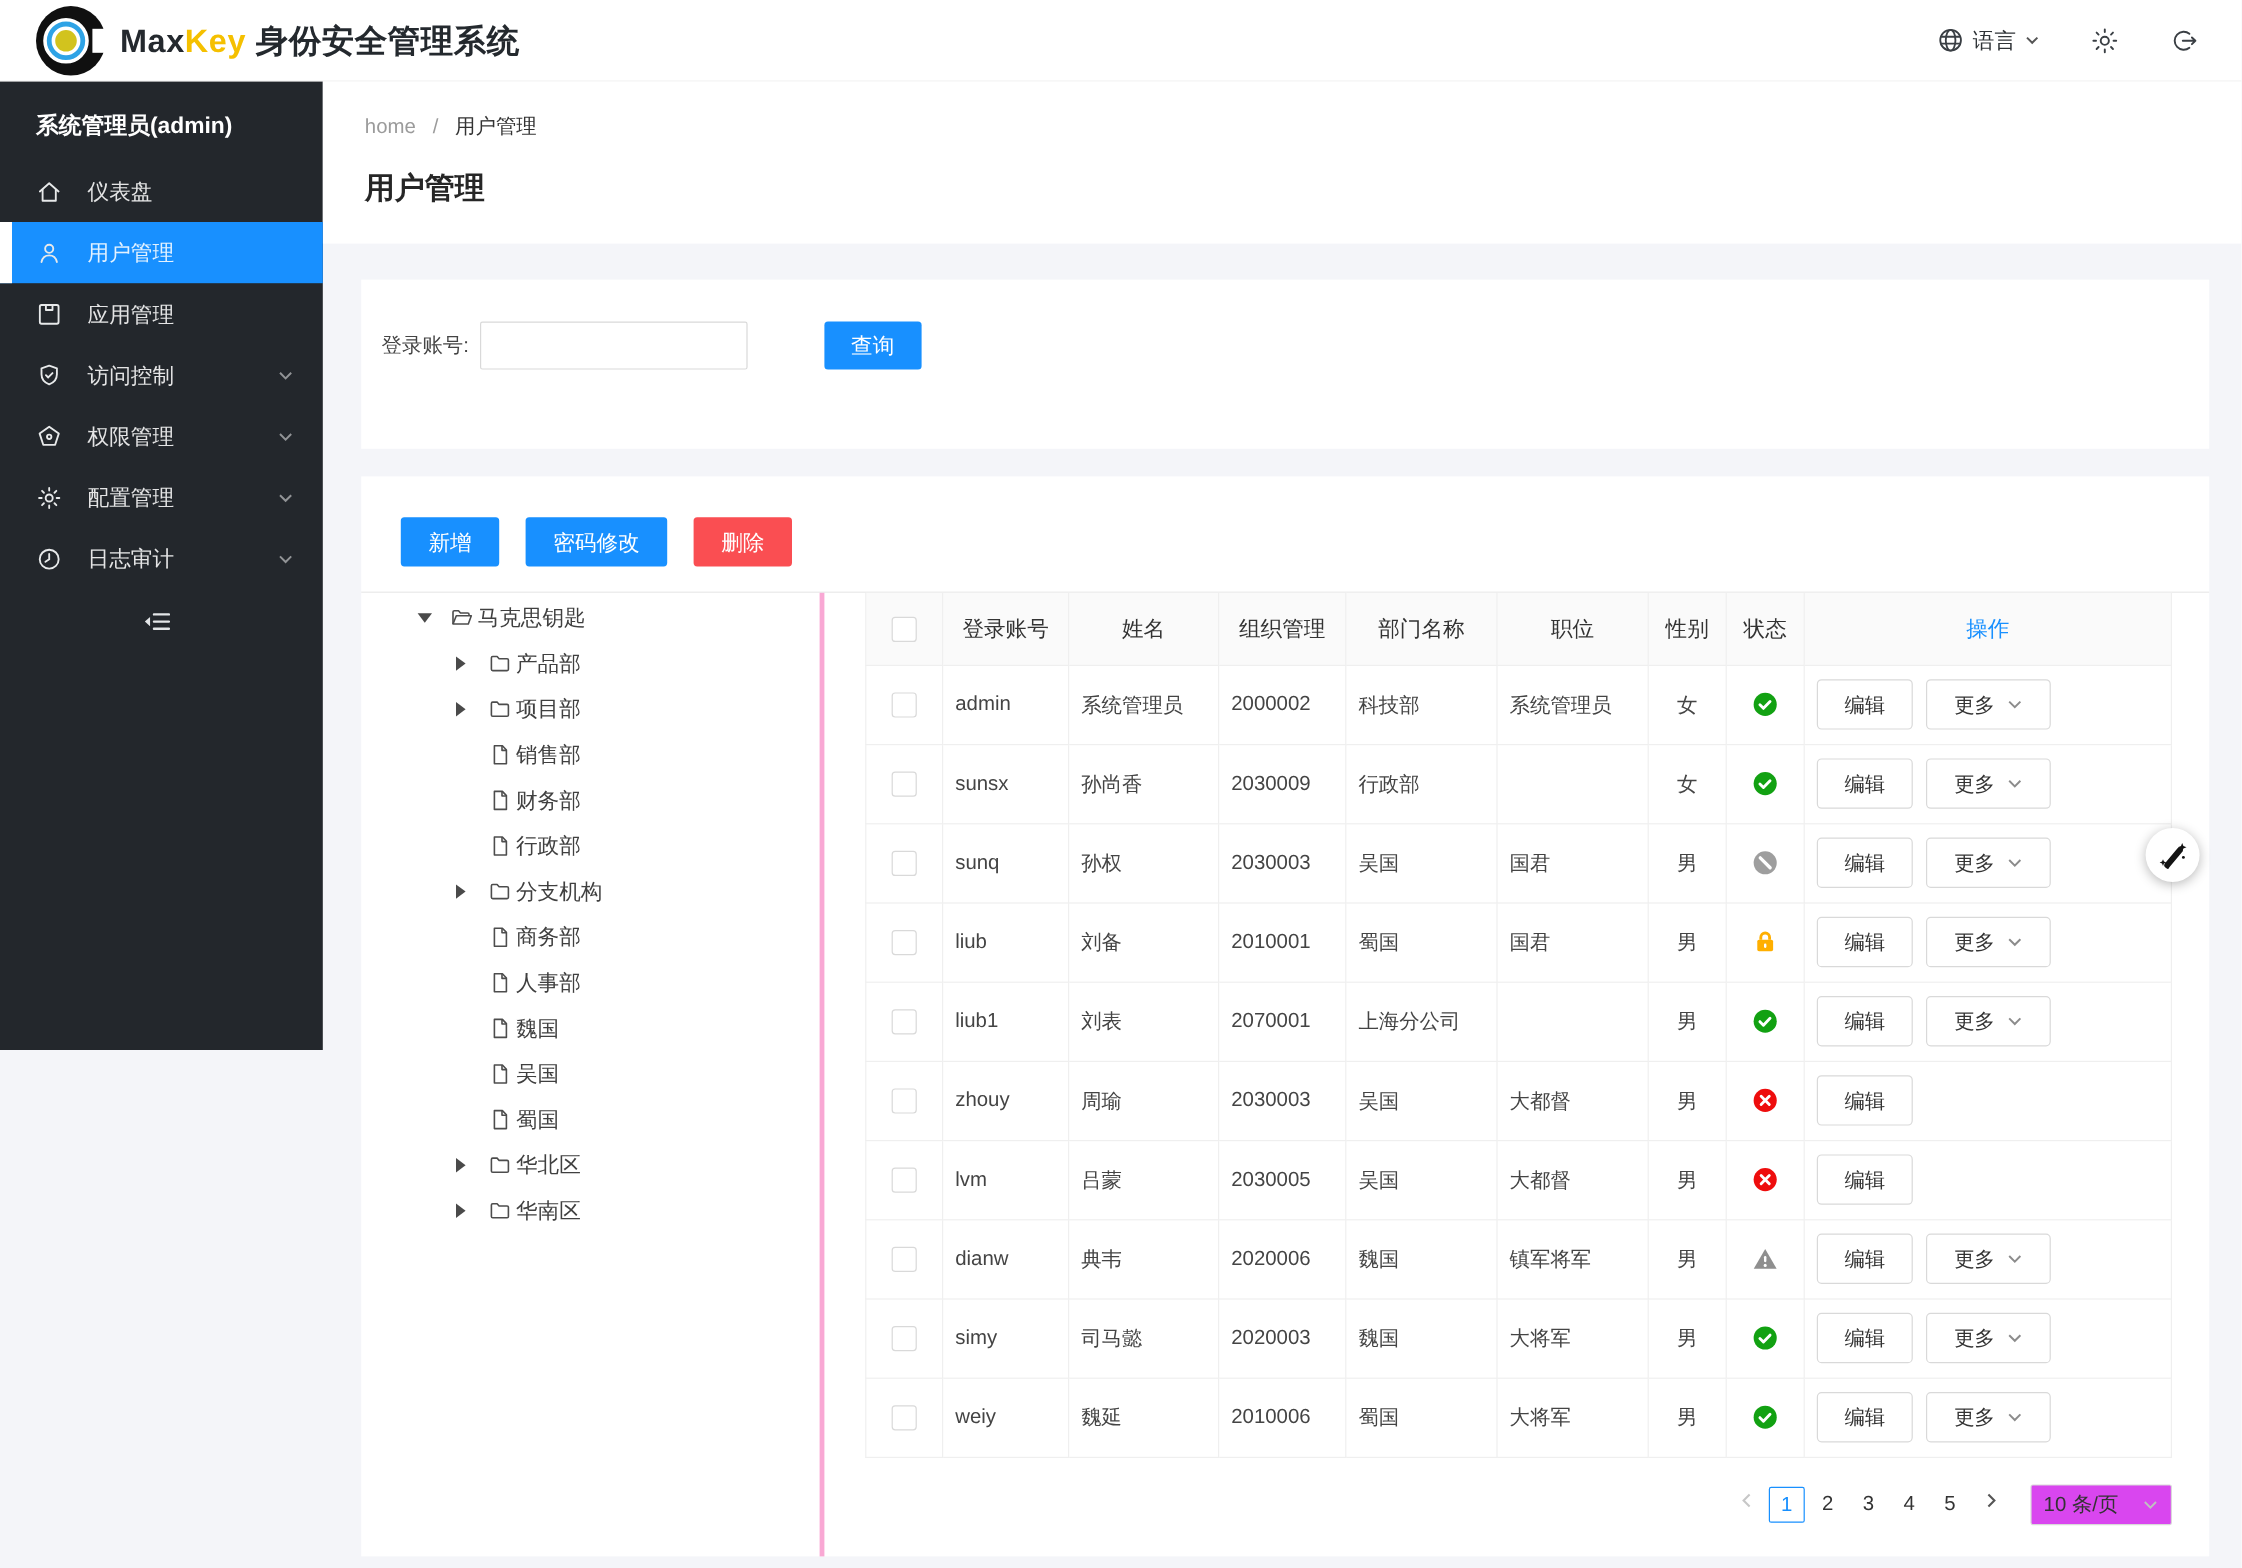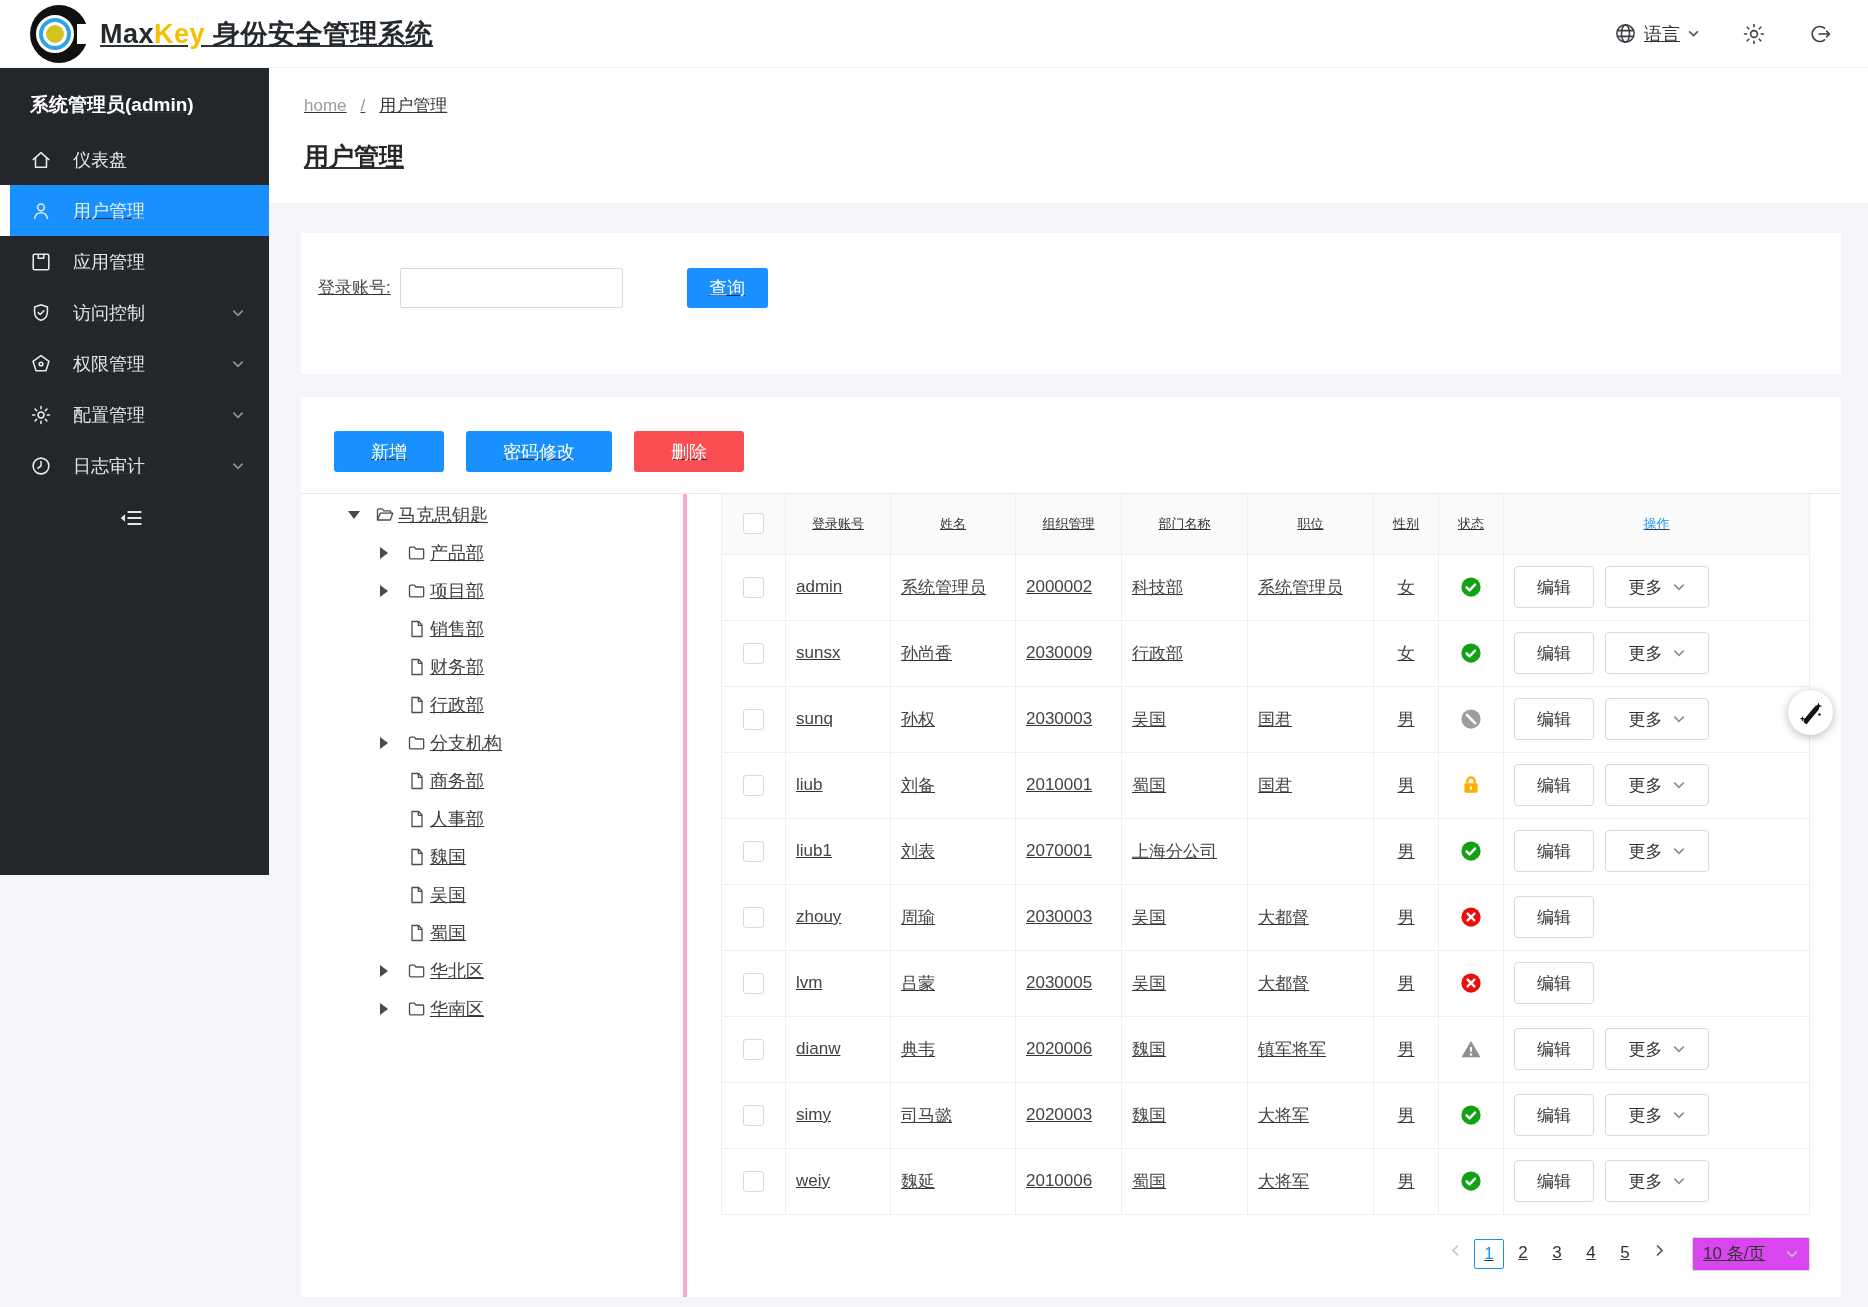--- a/index.html
+++ b/index.html
@@ -1,18 +1,18 @@
 <!DOCTYPE html>
 <html style="--primary: #1890ff; --danger: #fa4e52;"><head>
 <meta charset="utf-8">
 <style>
   * { margin:0; padding:0; box-sizing:border-box; }
   html,body { width:1868px; height:1307px; overflow:hidden; }
   body { font-family:"Liberation Sans","DejaVu Sans",sans-serif; background:#f4f5f9; color:#333; font-size:17px; }
-  .win { position:relative; width:1868px; height:1307px;text-decoration:underline; }
+  .win { position:relative; width:1868px; height:1307px; }
 
   
   .topbar { height:68px; background:#fff; display:flex; align-items:center; padding:0 36px 0 30px; border-bottom:1px solid #f2f2f2; }
   .logo { position:relative; width:58px; height:58px; flex:0 0 auto; }
   .logo-c { position:absolute; inset:0; border-radius:50%; background:#101010; }
   .logo-notch { position:absolute; right:-5px; top:19px; width:16px; height:20px; background:#fff; }
   .logo-blue { position:absolute; left:6px; top:10px; width:38px; height:38px; border-radius:50%; background:#2ea3e6; border:3px solid #fff; }
   .logo-core { position:absolute; left:13px; top:17px; width:24px; height:24px; border-radius:50%; background:#d2c31e; border:3px solid #fff; }
   .brand { margin-left:12px; font-size:27px; font-weight:700; color:#24292e; letter-spacing:.5px; white-space:nowrap; }
   .brand .key { color:#f5c000; }
@@ -46,37 +46,37 @@
   .search-card { margin-top:30px; height:141px; padding:35px 0 0 17px; display:flex; align-items:flex-start; }
   .search-label { line-height:40px; color:#444; }
   .search-input { width:223px; height:40px; border:1px solid #d9d9d9; border-radius:2px; margin-left:9px; padding:0 10px; font-size:17px; outline:none; background:#fff; }
   .btn { border:none; border-radius:3px; color:#fff; font-size:18px; font-family:inherit; cursor:pointer; }
   .btn-primary { background:var(--primary); }
   .btn-danger { background:var(--danger); }
   .search-btn { width:81px; height:40px; margin-left:64px; }
 
   .main-card { margin-top:23px; height:900px; display:flex; flex-direction:column; }
   .toolbar { height:96px; padding:34px 0 0 33px; display:flex; gap:22px; }
-  .toolbar .btn { height:41px; padding:0 37px; }
+  .toolbar .btn { height:41px; padding:0 23px; }
 
   .content-row { border-top:1px solid #e9e9e9; flex:1; display:flex; min-height:0; }
   .tree-panel { width:386px; flex:0 0 auto; border-right:4px solid #f9a8d4; padding-top:2px; }
   .tree-row { height:38px; display:flex; align-items:center; color:#404040; font-size:18px; cursor:pointer; }
   .tree-row.depth0 { padding-left:47px; }
   .tree-row.depth1 { padding-left:79px; }
   .caret-box { width:27px; flex:0 0 auto; display:flex; align-items:center; }
   .caret-down { width:0; height:0; border-left:6px solid transparent; border-right:6px solid transparent; border-top:8px solid #4a4a4a; }
   .caret-right { width:0; height:0; border-top:6px solid transparent; border-bottom:6px solid transparent; border-left:8px solid #4a4a4a; }
   .tree-ico { width:20px; height:20px; color:#4d4d4d; margin-right:3px; }
   .tree-ico svg { width:20px; height:20px; display:block; }
 
   .table-panel { flex:1; padding:0 31px 0 34px; display:flex; flex-direction:column; }
   table.users { border-collapse:collapse; width:1088px; table-layout:fixed; }
   table.users th, table.users td { border:1px solid #efefef; border-top:none; }
-  table.users th { height:60px; background:#fafafa; font-weight:400; color:#333; font-size:13px; text-align:center; }
+  table.users th { height:60px; background:#fafafa; font-weight:400; color:#333; font-size:18px; text-align:center; }
   table.users th.op-col { color:var(--primary); }
   table.users td { height:66px; color:#444; font-size:17px; padding-left:10px; }
   table.users td.c { text-align:center; padding-left:0; }
   table.users th:first-child, table.users td:first-child { border-left:1px solid #efefef; }
   .checkbox { display:inline-block; width:21px; height:21px; border:1px solid #d9d9d9; border-radius:3px; background:#fff; vertical-align:middle; cursor:pointer; }
   .status-ico { display:inline-block; width:22px; height:22px; vertical-align:middle; }
   .status-ico svg { width:22px; height:22px; display:block; margin:0 auto; }
   td.actions { padding-left:44px; }
   .act-btn { display:inline-flex; align-items:center; justify-content:center; height:42px; background:#fff; border:1px solid #d9d9d9; border-radius:4px; font-size:17px; color:#333; font-family:inherit; cursor:pointer; }
   .act-edit { width:80px; }

